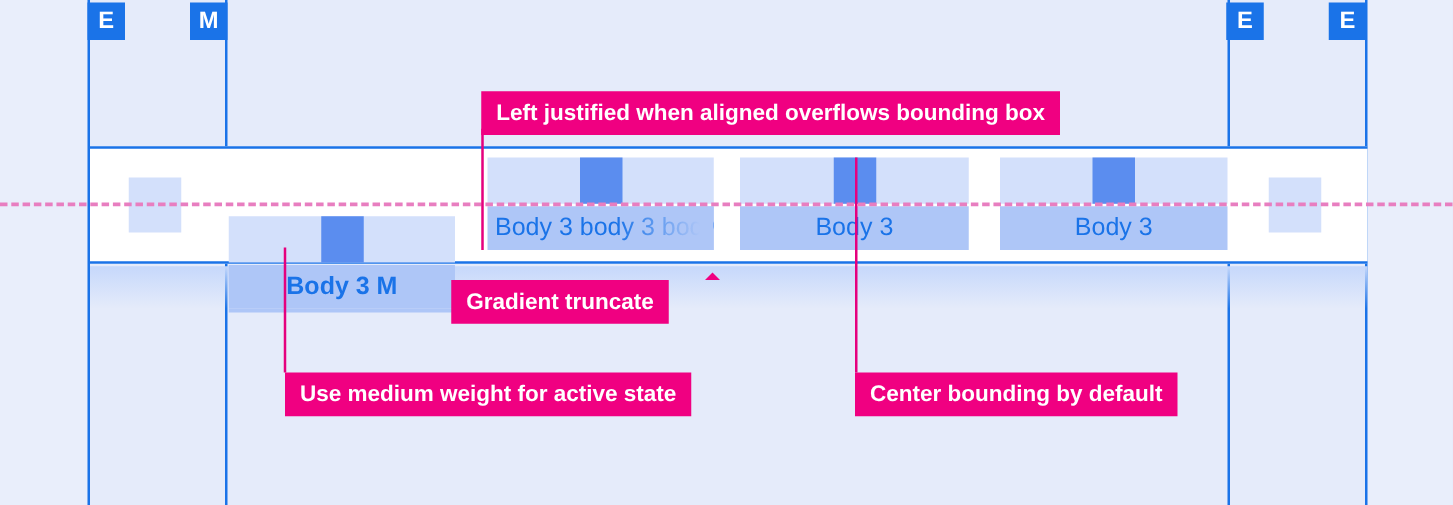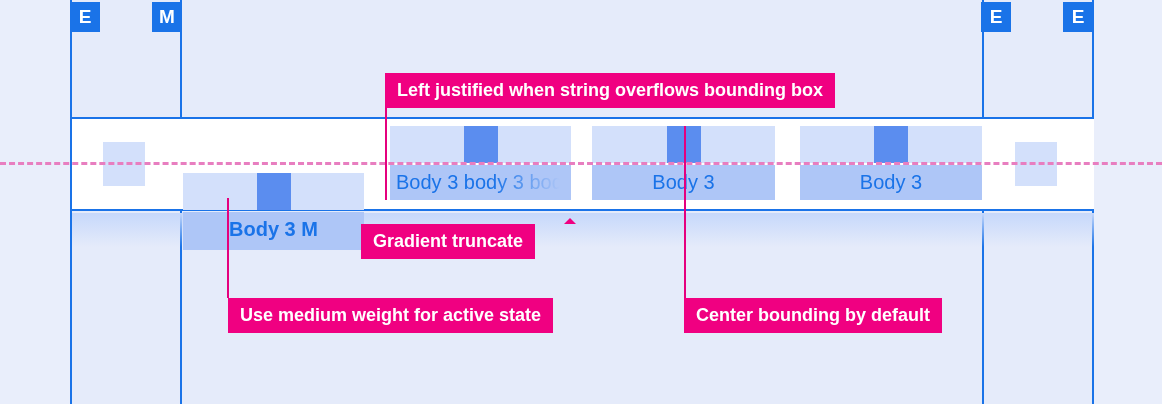--- a/index.html
+++ b/index.html
@@ -150,18 +150,18 @@
     </div>
   </div>
 
   <div class="centerline"></div>
 
   <div class="leader" style="left:385px;top:103px;height:97px;"></div>
   <div class="leader" style="left:227px;top:198px;height:100px;"></div>
   <div class="leader" style="left:684px;top:126px;height:172px;"></div>
   <div class="notch" style="left:564px;top:218px;"></div>
 
-  <div class="anno" style="left:385px;top:73px;">Left justified when string overflows bounding box</div>
+  <div class="anno" style="left:385px;top:73px;">Left justified when aligned overflows bounding box</div>
   <div class="anno" style="left:228px;top:298px;">Use medium weight for active state</div>
   <div class="anno" style="left:361px;top:224px;">Gradient truncate</div>
   <div class="anno" style="left:684px;top:298px;">Center bounding by default</div>
 
 </div>
 
 </body></html>

